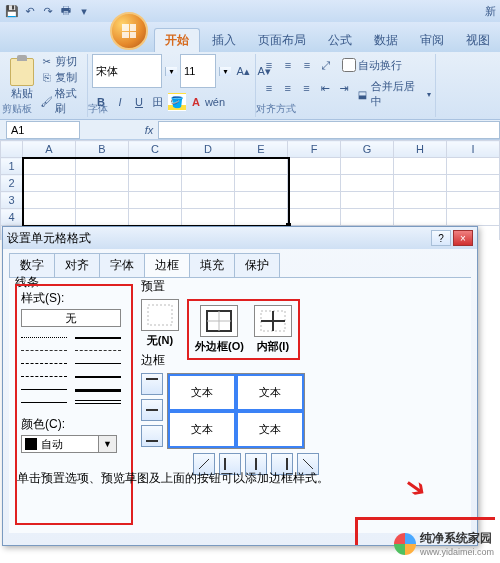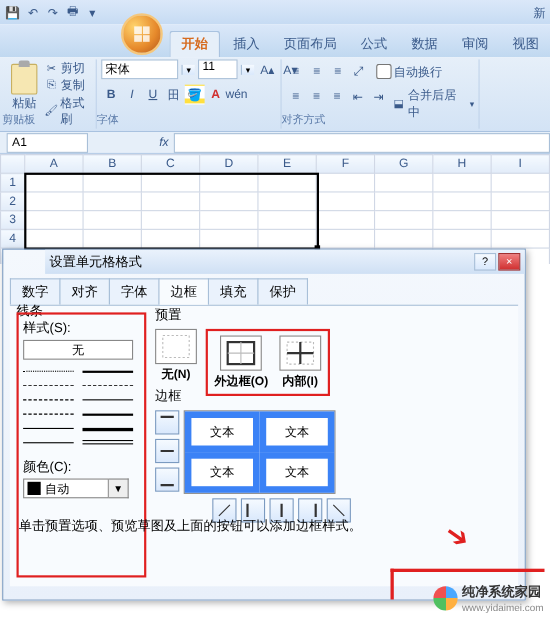--- a/index.html
+++ b/index.html
@@ -26,21 +26,21 @@
 .group-label { position: absolute; bottom: 1px; left: 0; right: 0; font-size: 10px; color: #5a7aa8; }
 .group-body { flex: 1; display: flex; gap: 2px; padding-bottom: 14px; align-items: flex-start; }
 .paste-big { width: 36px; height: 50px; display: flex; flex-direction: column; align-items: center; justify-content: center; font-size: 11px; color: #3a5a8a; }
 .paste-big .clip { width: 24px; height: 28px; background: #f6e7b2; border: 1px solid #c8b060; border-radius: 2px; position: relative; }
 .paste-big .clip::before { content:""; position:absolute; top:-4px; left:6px; width:10px; height:6px; background:#aaa; border-radius:2px 2px 0 0; }
 .mini-col { display: flex; flex-direction: column; gap: 1px; }
 .mini { display: flex; align-items: center; gap: 2px; font-size: 11px; color: #3a5a8a; }
 .mini .mi { width: 13px; height: 13px; display: inline-flex; align-items: center; justify-content: center; font-size: 10px; }
 
 .font-row { display: flex; gap: 3px; align-items: center; }
-.combo { height: 18px; border: 1px solid #a8bfd8; background: #fff; display: flex; align-items: flex-start; font-size: 11px; padding: 0 3px; }
+.combo { height: 34px; border: 1px solid #a8bfd8; background: #fff; display: flex; align-items: center; font-size: 11px; padding: 0 3px; }
 .combo.font { width: 70px; }
 .combo.size { width: 36px; }
 .drop { width: 12px; background: linear-gradient(#f5faff,#d9e8fc); border-left:1px solid #a8bfd8; text-align:center; font-size:8px; }
 .btnrow { display: flex; gap: 1px; margin-top: 2px; }
 .tbtn { width: 18px; height: 18px; border: 1px solid transparent; display: flex; align-items: center; justify-content: center; font-size: 11px; color: #3a5a8a; }
 .chk { width: 14px; height: 14px; }
 
 
 .fx-row { height: 20px; border-bottom: 1px solid #b8cee8; display:flex; align-items:center; background:#e6eff9; }
 .namebox { width: 74px; height: 18px; background:#fff; border:1px solid #a8bfd8; margin-left:6px; font-size:11px; padding:1px 4px; }
@@ -53,21 +53,21 @@
 table.grid th, table.grid td { border: 1px solid #d0d7e5; height: 17px; }
 table.grid th { background: linear-gradient(#f5faff,#e2ecf9); color:#3a5a8a; font-weight:normal; }
 table.grid .rowh { width: 22px; background: linear-gradient(#f5faff,#e2ecf9); text-align:center; }
 table.grid .colh { width: 53px; }
 table.grid td { background:#fff; width:53px; }
 .sel { position:absolute; border:2px solid #000; top:17px; left:22px; width:268px; height:70px; pointer-events:none; }
 .sel::after { content:""; position:absolute; right:-3px; bottom:-3px; width:5px; height:5px; background:#000; }
 
 
 .dialog { position: absolute; left: 2px; top: 226px; width: 476px; height: 320px; background: linear-gradient(#f4f8fd,#e9f0fa); border: 1px solid #7a9ac0; box-shadow: 2px 2px 6px rgba(0,0,0,.3); }
-.dlg-title { height: 22px; background: linear-gradient(#eaf2fc,#cfe0f4); display:flex; align-items:center; padding:0 4px; font-size:12px;margin-left:38px; }
+.dlg-title { height: 22px; background: linear-gradient(#eaf2fc,#cfe0f4); display:flex; align-items:center; padding:0 4px; font-size:12px; }
 .dlg-title .ctrls { margin-left:auto; display:flex; gap:2px; }
 .dlg-title .ctrls div { width:20px; height:16px; border:1px solid #a8bfd8; background:linear-gradient(#f5faff,#d9e8fc); font-size:10px; display:flex; align-items:center; justify-content:center; }
 .dlg-title .ctrls .close { background:linear-gradient(#f08080,#d03030); color:#fff; border-color:#a03030; }
 .dlg-tabs { display:flex; padding: 4px 6px 0; gap:0; }
 .dtab { padding:3px 10px; font-size:12px; border:1px solid #a8bfd8; background:#eaf2fc; border-bottom:none; margin-right:-1px; }
 .dtab.active { background:#f8fbfe; position:relative; z-index:2; }
 .dlg-body { border-top:1px solid #a8bfd8; margin:0 6px; background:#f8fbfe; padding:8px; height:256px; position:relative; }
 
 
 .redbox { border:2px solid #e02020; }
@@ -99,21 +99,21 @@
 .plabel { font-size:11px;font-weight:bold; }
 
 
 .bordsec { position:absolute; left:132px; top:74px; }
 .bord-lab { font-size:12px; margin-bottom:4px; }
 .bord-wrap { display:flex; gap:4px; }
 .side-btns-v { display:flex; flex-direction:column; gap:4px; }
 .side-btns-h { display:flex; gap:4px; margin-top:4px; margin-left:26px; }
 .sbb { width:22px; height:22px; border:1px solid #7a9ac0; background:linear-gradient(#f5faff,#d9e8fc); display:flex; align-items:center; justify-content:center; }
 .preview { width:138px; height:76px; border:1px solid #888; background:#fff; display:grid; grid-template:1fr 1fr/1fr 1fr; }
-.preview div { border:6px solid #3b82f6; display:flex; align-items:center; justify-content:center; font-size:11px; }
+.preview div { border:2px solid #3b82f6; display:flex; align-items:center; justify-content:center; font-size:11px; }
 
 .hint { position:absolute; left:8px; bottom:46px; font-size:12px; }
 
 
 .redline-bottom { position:absolute; left:352px; bottom:0px; width:140px; height:28px; border:3px solid #e02020; border-right:none; border-bottom:none; }
 .red-arrow { position:absolute; right:50px; bottom:42px; color:#e02020; font-size:26px; transform:rotate(35deg); }
 
 
 .wm { position:absolute; right:6px; bottom:6px; display:flex; align-items:center; gap:4px; font-size:12px; color:#333; }
 .wm .logo { width:22px; height:22px; border-radius:50%; background:conic-gradient(#4aa8ff 0 90deg,#ffb040 90deg 180deg,#50c060 180deg 270deg,#f05050 270deg 360deg); }

